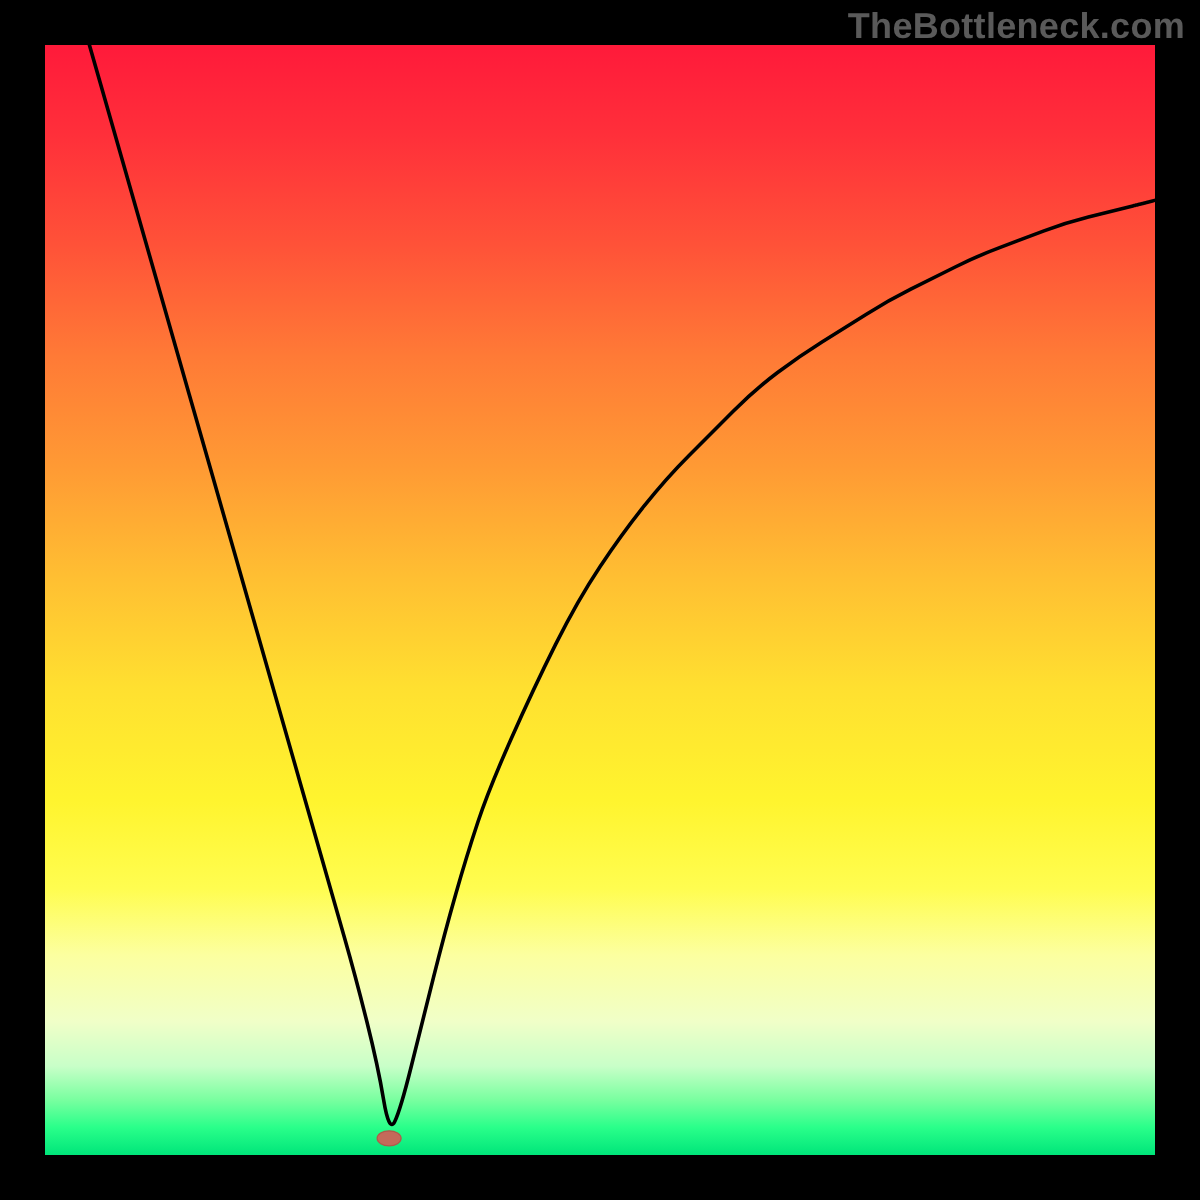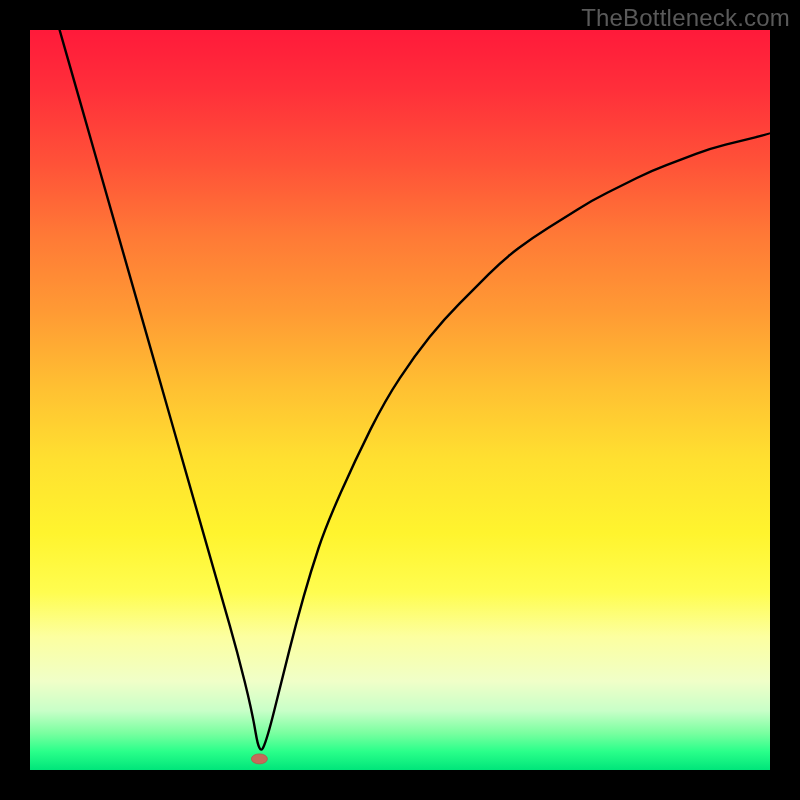--- a/index.html
+++ b/index.html
@@ -10,21 +10,21 @@
     position: relative;
     overflow: hidden;
     font-family: Arial, Helvetica, sans-serif;
   }
   .watermark {
     position: absolute;
     top: 4px;
     right: 10px;
     color: #5a5a5a;
     font-size: 24px;
-    font-weight: 400;
+    font-weight: 700;
     z-index: 10;
     letter-spacing: 0.2px;
   }
   .plot-area {
     position: absolute;
     left: 30px;
     top: 30px;
     width: 740px;
     height: 740px;
     overflow: hidden;

